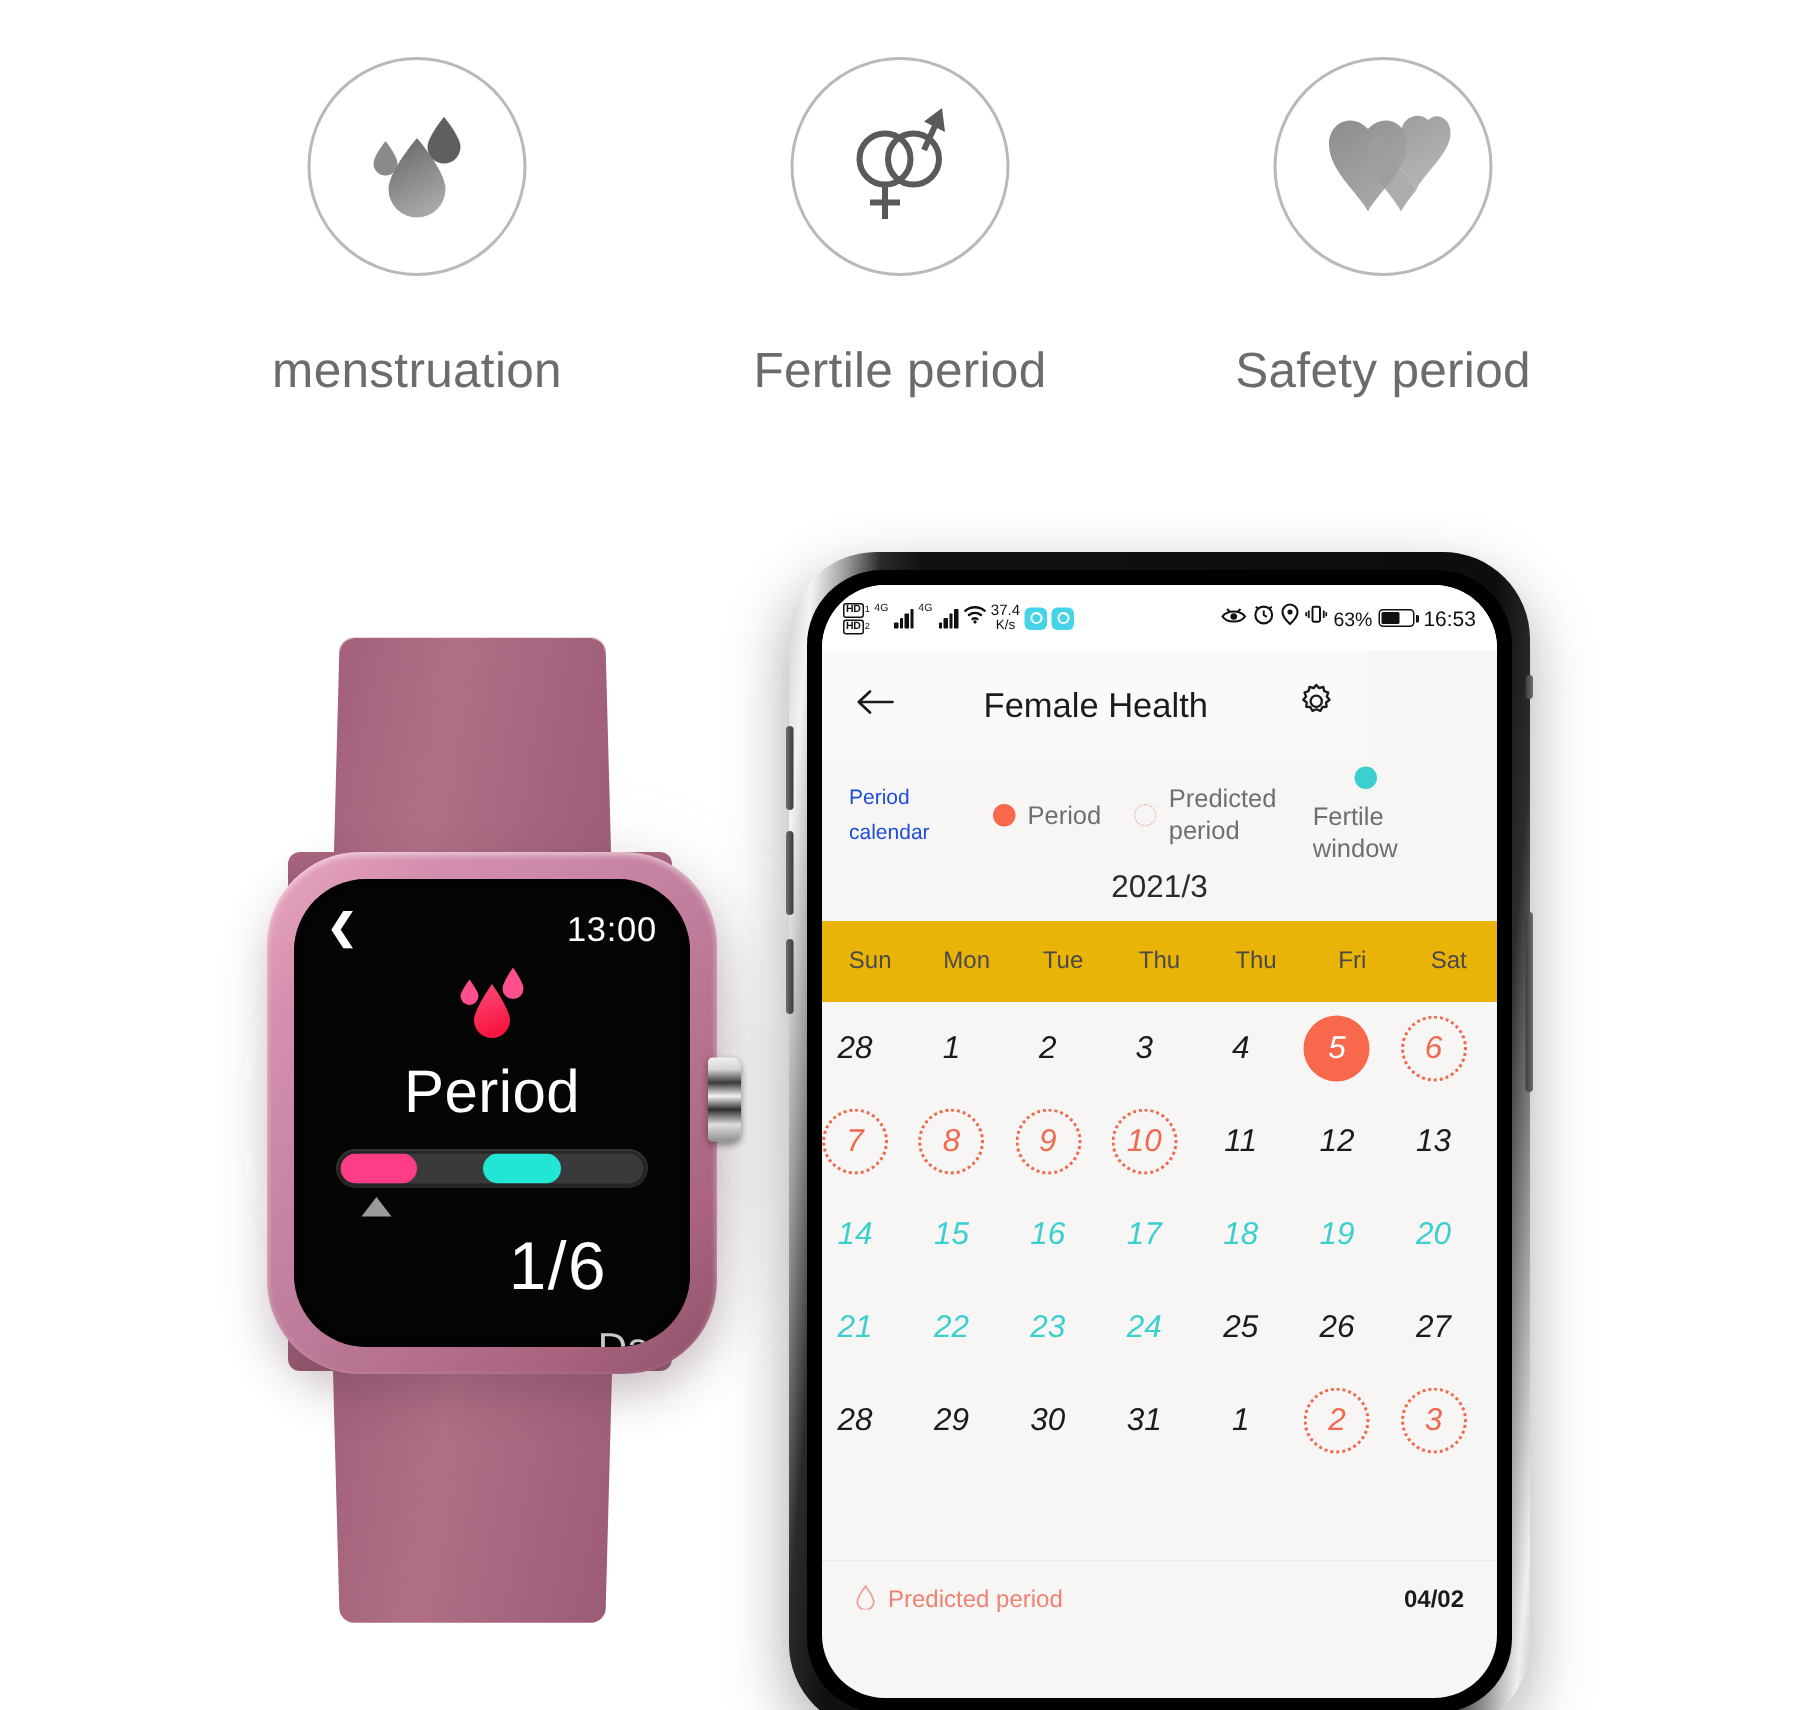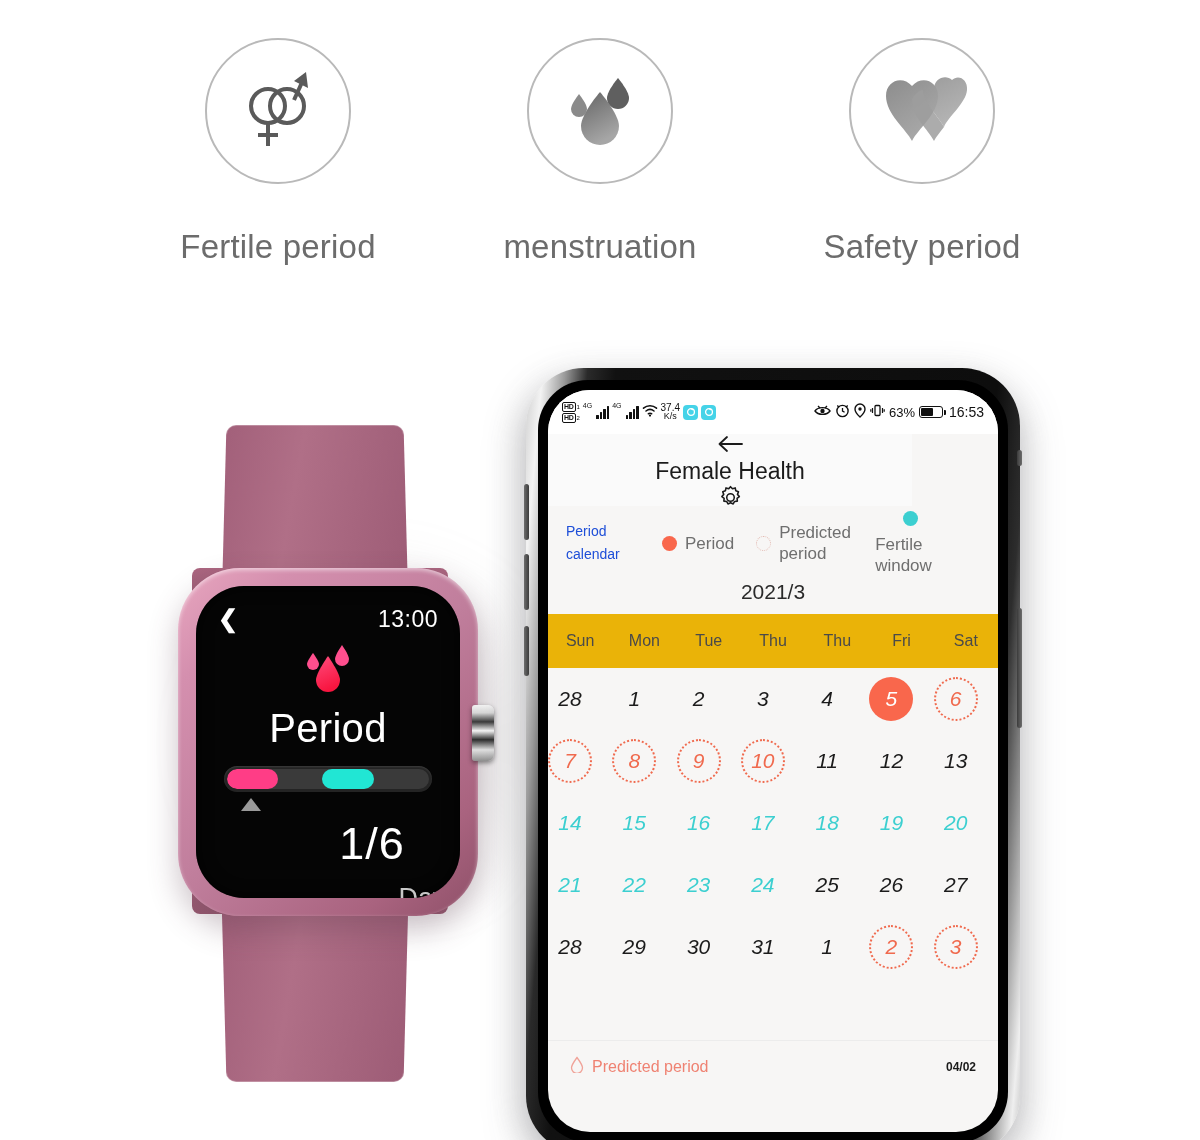--- a/index.html
+++ b/index.html
@@ -185,22 +185,22 @@
   .batt::after{
     content:"";position:absolute;right:-4px;top:3px;width:2px;height:5px;
     background:#111;border-radius:0 1px 1px 0;
   }
   .batt i{display:block;height:100%;width:62%;background:#111;border-radius:1px;}
   .sb-clock{font-size:14px;color:#111;margin-left:2px;}
 
   
   .app-header{
     position:absolute;left:0;top:44px;width:364px;height:72px;background:#fafafa;
-    display:flex;align-items:center;justify-content:flex-start;
-    box-sizing:border-box;padding:0 22px;flex-direction:column;
+    display:flex;align-items:center;justify-content:space-between;
+    box-sizing:border-box;padding:0 22px;
   }
   .app-title{font-size:23px;color:#1b1b1b;font-weight:400;}
 
   
   .legend-row{
     position:absolute;left:0;top:116px;width:450px;height:74px;
     background:#f7f6f5;
     display:flex;align-items:center;box-sizing:border-box;padding:0 18px;
   }
   .legend-title{font-size:14px;color:#1d4ed8;line-height:23px;width:88px;}
@@ -239,62 +239,62 @@
   .d-period{background:#f9674c;color:#fff;}
   .d-pred{border:2px dotted #f06a4e;color:#f06a4e;}
 
   .cal-footer{
     position:absolute;left:0;top:650px;width:450px;height:52px;
     border-top:1px solid #ececec;
     display:flex;align-items:center;box-sizing:border-box;padding:0 22px;
   }
   .cf-left{display:flex;align-items:center;gap:8px;}
   .cf-text{font-size:16px;color:#ef8272;}
-  .cf-date{margin-left:auto;font-size:12px;color:#1b1b1b;font-weight:600;}
+  .cf-date{margin-left:auto;font-size:16px;color:#1b1b1b;font-weight:600;}
 </style>
 </head>
 <body>
 
 <div class="features">
-
-  <div class="feature">
-    <div class="feature-circle">
-      <span>
-        <svg width="80" height="90" viewBox="0 0 80 90">
-          <g fill="none" stroke="#5a5a5a" stroke-width="4">
-            <circle cx="30" cy="42" r="17"></circle>
-            <circle cx="49" cy="42" r="17"></circle>
-            <line x1="30" y1="59" x2="30" y2="82"></line>
-            <line x1="20" y1="71" x2="40" y2="71"></line>
-            <line x1="56" y1="36" x2="66" y2="14"></line>
-          </g>
-          <path d="M68 8 L70 24 L56 17 Z" fill="#5a5a5a"></path>
-        </svg>
-      </span>
-    </div>
-    <div class="feature-label">Fertile period</div>
-  </div>
 
   <div class="feature">
     <div class="feature-circle">
       <span>
         <svg width="86" height="86" viewBox="0 0 86 86">
           <defs>
             <linearGradient id="gdrop" x1="0" y1="0" x2="0.4" y2="1">
               <stop offset="0" stop-color="#646464"></stop>
                 <stop offset="1" stop-color="#a6a6a6"></stop>
             </linearGradient>
           </defs>
           <path d="M43 26 C43 26 62 48 62 60 A19 19 0 0 1 24 60 C24 48 43 26 43 26 Z" fill="url(#gdrop)"></path>
           <path d="M61 12 C61 12 72 25 72 32 A11 11 0 0 1 50 32 C50 25 61 12 61 12 Z" fill="#5f5f5f"></path>
           <path d="M22 28 C22 28 30 38 30 43 A8 8 0 0 1 14 43 C14 38 22 28 22 28 Z" fill="#8a8a8a"></path>
         </svg>
       </span>
     </div>
     <div class="feature-label">menstruation</div>
+  </div>
+
+  <div class="feature">
+    <div class="feature-circle">
+      <span>
+        <svg width="80" height="90" viewBox="0 0 80 90">
+          <g fill="none" stroke="#5a5a5a" stroke-width="4">
+            <circle cx="30" cy="42" r="17"></circle>
+            <circle cx="49" cy="42" r="17"></circle>
+            <line x1="30" y1="59" x2="30" y2="82"></line>
+            <line x1="20" y1="71" x2="40" y2="71"></line>
+            <line x1="56" y1="36" x2="66" y2="14"></line>
+          </g>
+          <path d="M68 8 L70 24 L56 17 Z" fill="#5a5a5a"></path>
+        </svg>
+      </span>
+    </div>
+    <div class="feature-label">Fertile period</div>
   </div>
 
   <div class="feature">
     <div class="feature-circle">
       <span>
         <svg width="92" height="80" viewBox="0 0 92 80">
           <defs>
             <linearGradient id="gh1" x1="0" y1="0" x2="0.6" y2="1">
               <stop offset="0" stop-color="#8d8d8d"></stop>
                 <stop offset="1" stop-color="#a9a9a9"></stop>

